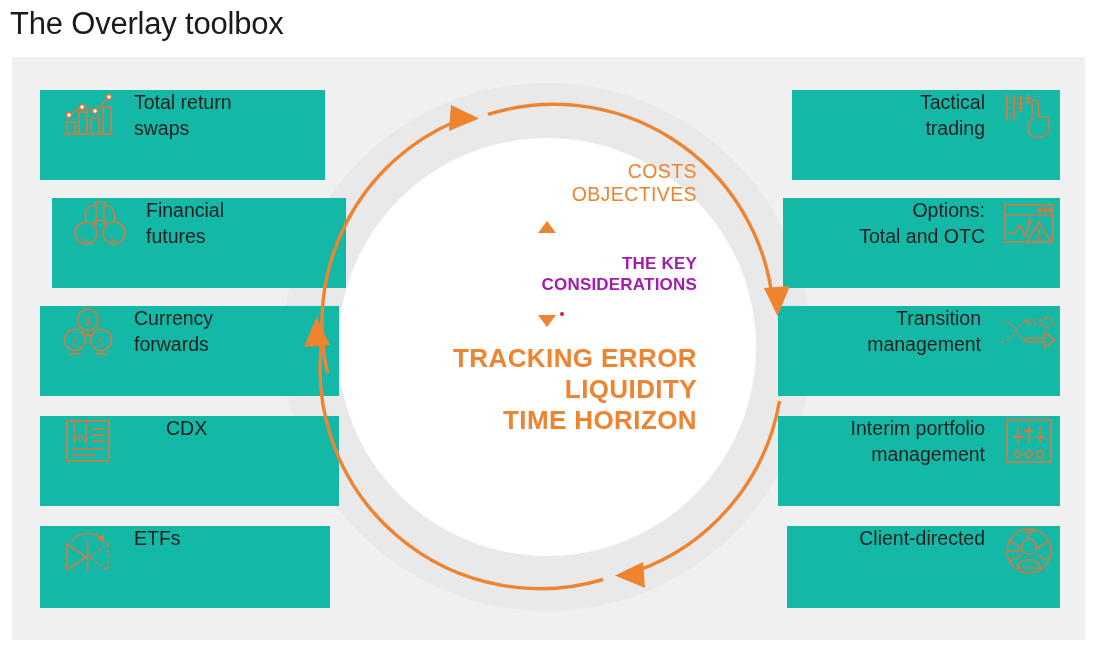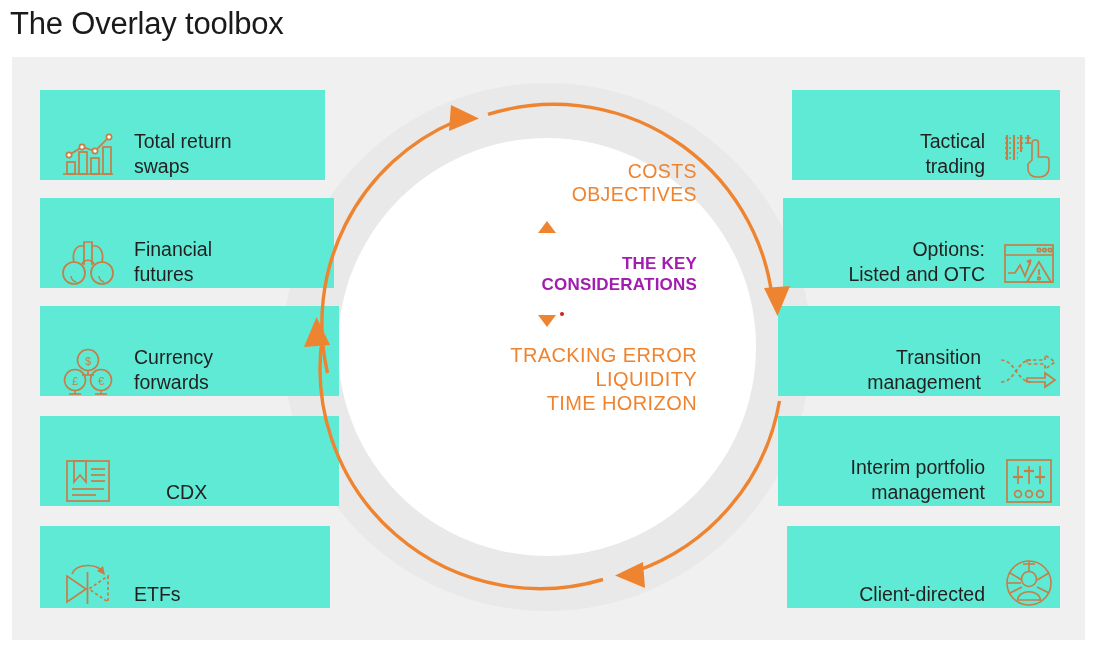--- a/index.html
+++ b/index.html
@@ -13,36 +13,36 @@
   
   #backdrop{position:absolute;left:12px;top:57px;width:1073px;height:583px;background:#f0f0f0;}
 
   
   #ring{position:absolute;left:283px;top:83px;width:528px;height:528px;border-radius:50%;
         background:#e9e9e9;}
   #ring-hole{position:absolute;left:338px;top:138px;width:418px;height:418px;border-radius:50%;
         background:#ffffff;}
 
   
-  .card{position:absolute;background:#5eead4;display:flex;align-items:flex-end;}
+  .card{position:absolute;background:#14b8a6;display:flex;align-items:flex-start;}
   .card.left{left:40px;padding-left:20px;}
   .card.right{padding-right:3px;justify-content:flex-end;}
   .card .label{font-size:19.5px;line-height:1.32;color:#231f20;}
   .card.right .label{text-align:right;}
   .ico{flex:0 0 auto;display:flex;align-items:center;justify-content:center;}
   .card.left .ico{margin-right:18px;}
   .card.right .ico{margin-left:16px;}
 
   
   #cycle{position:absolute;left:283px;top:83px;width:528px;height:528px;pointer-events:none;}
 
   
   #centre{position:absolute;left:397px;top:160px;width:300px;text-align:right;}
   .cyc-top{color:#ef8430;font-size:19.5px;line-height:1.2;letter-spacing:.4px;}
-  .cyc-bot{color:#ef8430;font-size:20px;line-height:1.2;letter-spacing:.4px;}
+  .cyc-bot{color:#ef8430;font-size:26px;line-height:1.2;letter-spacing:.4px;font-weight:bold;}
   #key-title{font-size:17px;font-weight:bold;color:#a21caf;line-height:1.24;letter-spacing:.2px;}
   .tri{width:0;height:0;margin:0 auto;}
   .tri.up{border-left:9px solid transparent;border-right:9px solid transparent;border-bottom:12px solid #ef8430;}
   .tri.dn{border-left:9px solid transparent;border-right:9px solid transparent;border-top:12px solid #ef8430;}
   #reddot{position:absolute;width:4px;height:4px;border-radius:50%;background:#cf2027;}
 </style>
 </head>
 <body>
 
 <div id="page-title">The Overlay toolbox</div>
@@ -66,21 +66,21 @@
       <circle cx="35" cy="21" r="2.6" fill="#fff"></circle>
       <circle cx="49" cy="7" r="2.6" fill="#fff"></circle>
     </svg>
   </span>
   <span class="label">
     <span>Total return</span><br>
     <span>swaps</span>
   </span>
 </div>
 
-<div class="card left" style="top:198px;height:90px;width:274px;">
+<div class="card left" style="top:198px;height:90px;width:274px;margin-left:12px;">
   <span class="ico">
     <svg width="56" height="50" viewBox="0 0 56 50" fill="none" stroke="#c87d46" stroke-width="1.7">
       <circle cx="14" cy="35" r="11"></circle>
       <circle cx="42" cy="35" r="11"></circle>
       <path d="M14 24 C12 16 15 9 20 8 L24 8 L24 27"></path>
       <path d="M42 24 C44 16 41 9 36 8 L32 8 L32 27"></path>
       <path d="M24 8 L24 4 L32 4 L32 8"></path>
       <path d="M22 26 C24 21 32 21 34 26"></path>
       <path d="M11 38 a7 7 0 0 0 5 6" stroke-width="1.4"></path>
       <path d="M39 38 a7 7 0 0 0 5 6" stroke-width="1.4"></path>
@@ -166,21 +166,21 @@
       <path d="M31 30 L31 13 a3.2 3.2 0 0 1 6.4 0 L37.4 27
                L45 27 a3 3 0 0 1 3 3 L48 38
                a9 9 0 0 1 -9 9 L35 47 a8 8 0 0 1 -8 -8 L27 34 Z"></path>
     </svg>
   </span>
 </div>
 
 <div class="card right" style="top:198px;height:90px;width:274px;left:783px;">
   <span class="label">
     <span>Options:</span><br>
-    <span>Listed and OTC</span>
+    <span>Total and OTC</span>
   </span>
   <span class="ico">
     <svg width="56" height="50" viewBox="0 0 56 50" fill="none" stroke="#c87d46" stroke-width="1.7">
       <rect x="4" y="7" width="48" height="37"></rect>
       <line x1="4" y1="17" x2="52" y2="17"></line>
       <circle cx="38" cy="12" r="1.7"></circle>
         <circle cx="43.5" cy="12" r="1.7"></circle>
         <circle cx="49" cy="12" r="1.7"></circle>
       <polyline points="7,35 14,35 19,27 24,38 30,22" fill="none"></polyline>
       <polygon points="30,21 25,23 30,27" fill="#c87d46" stroke="none"></polygon>

